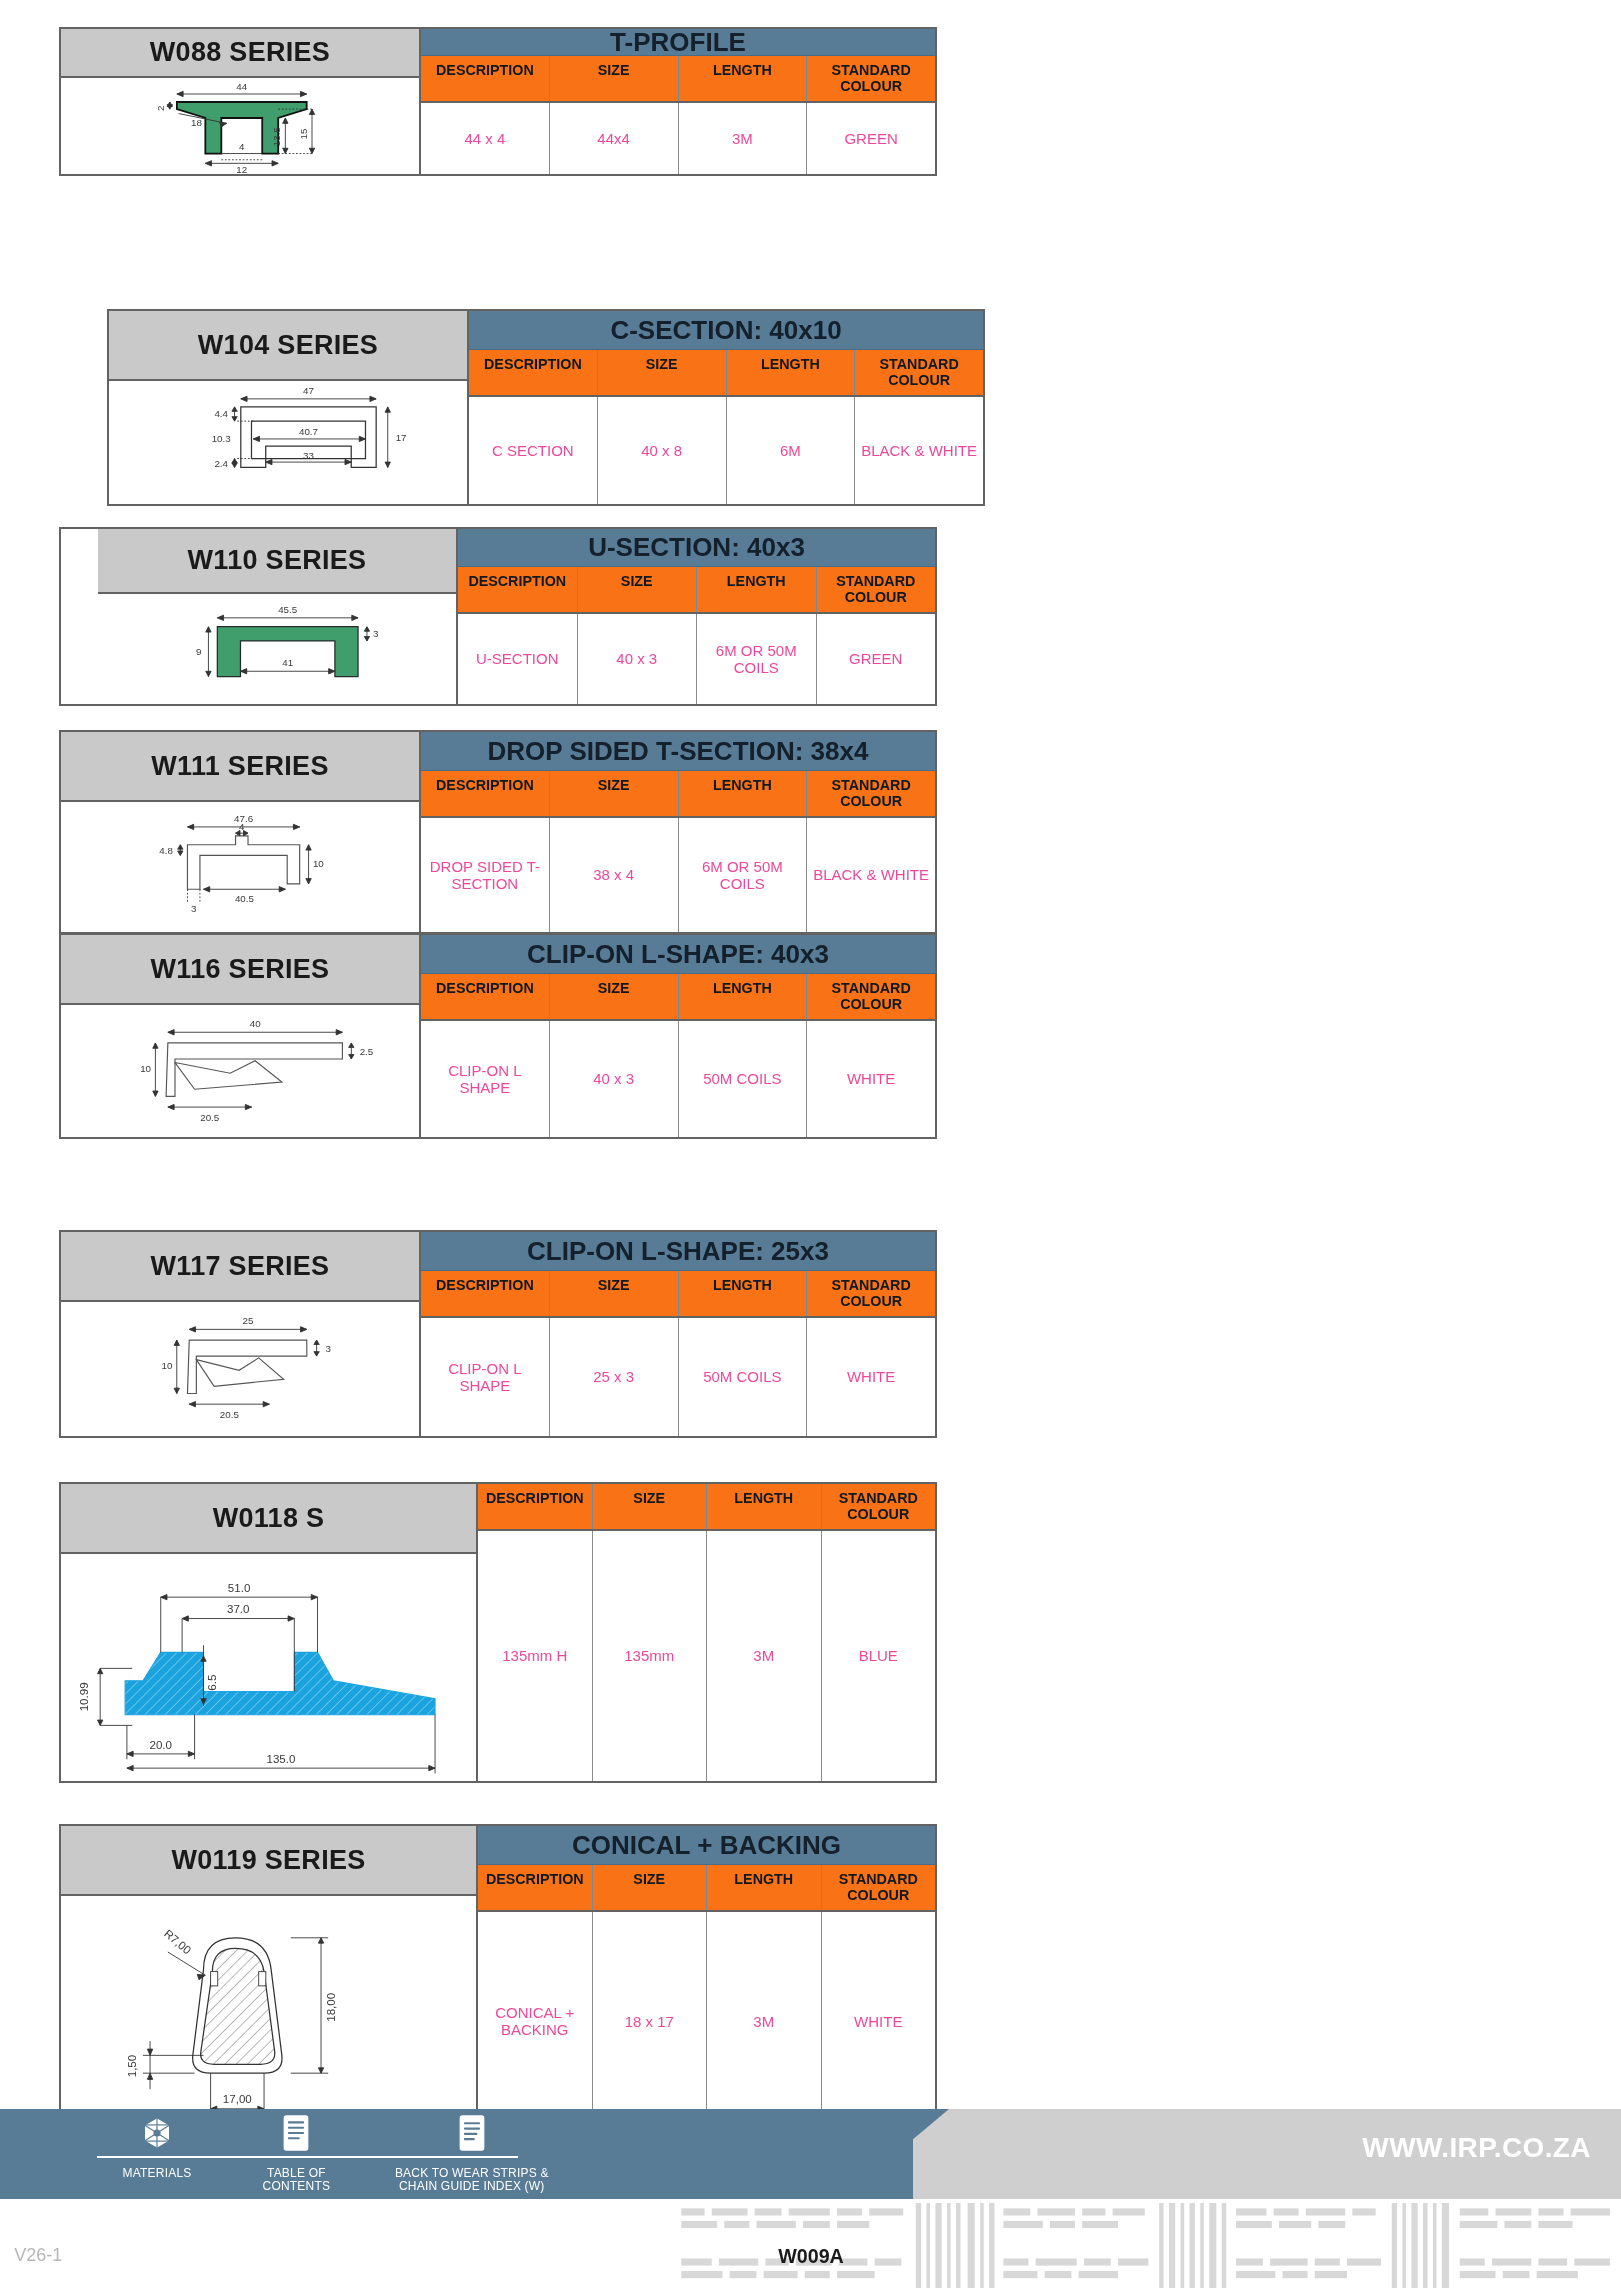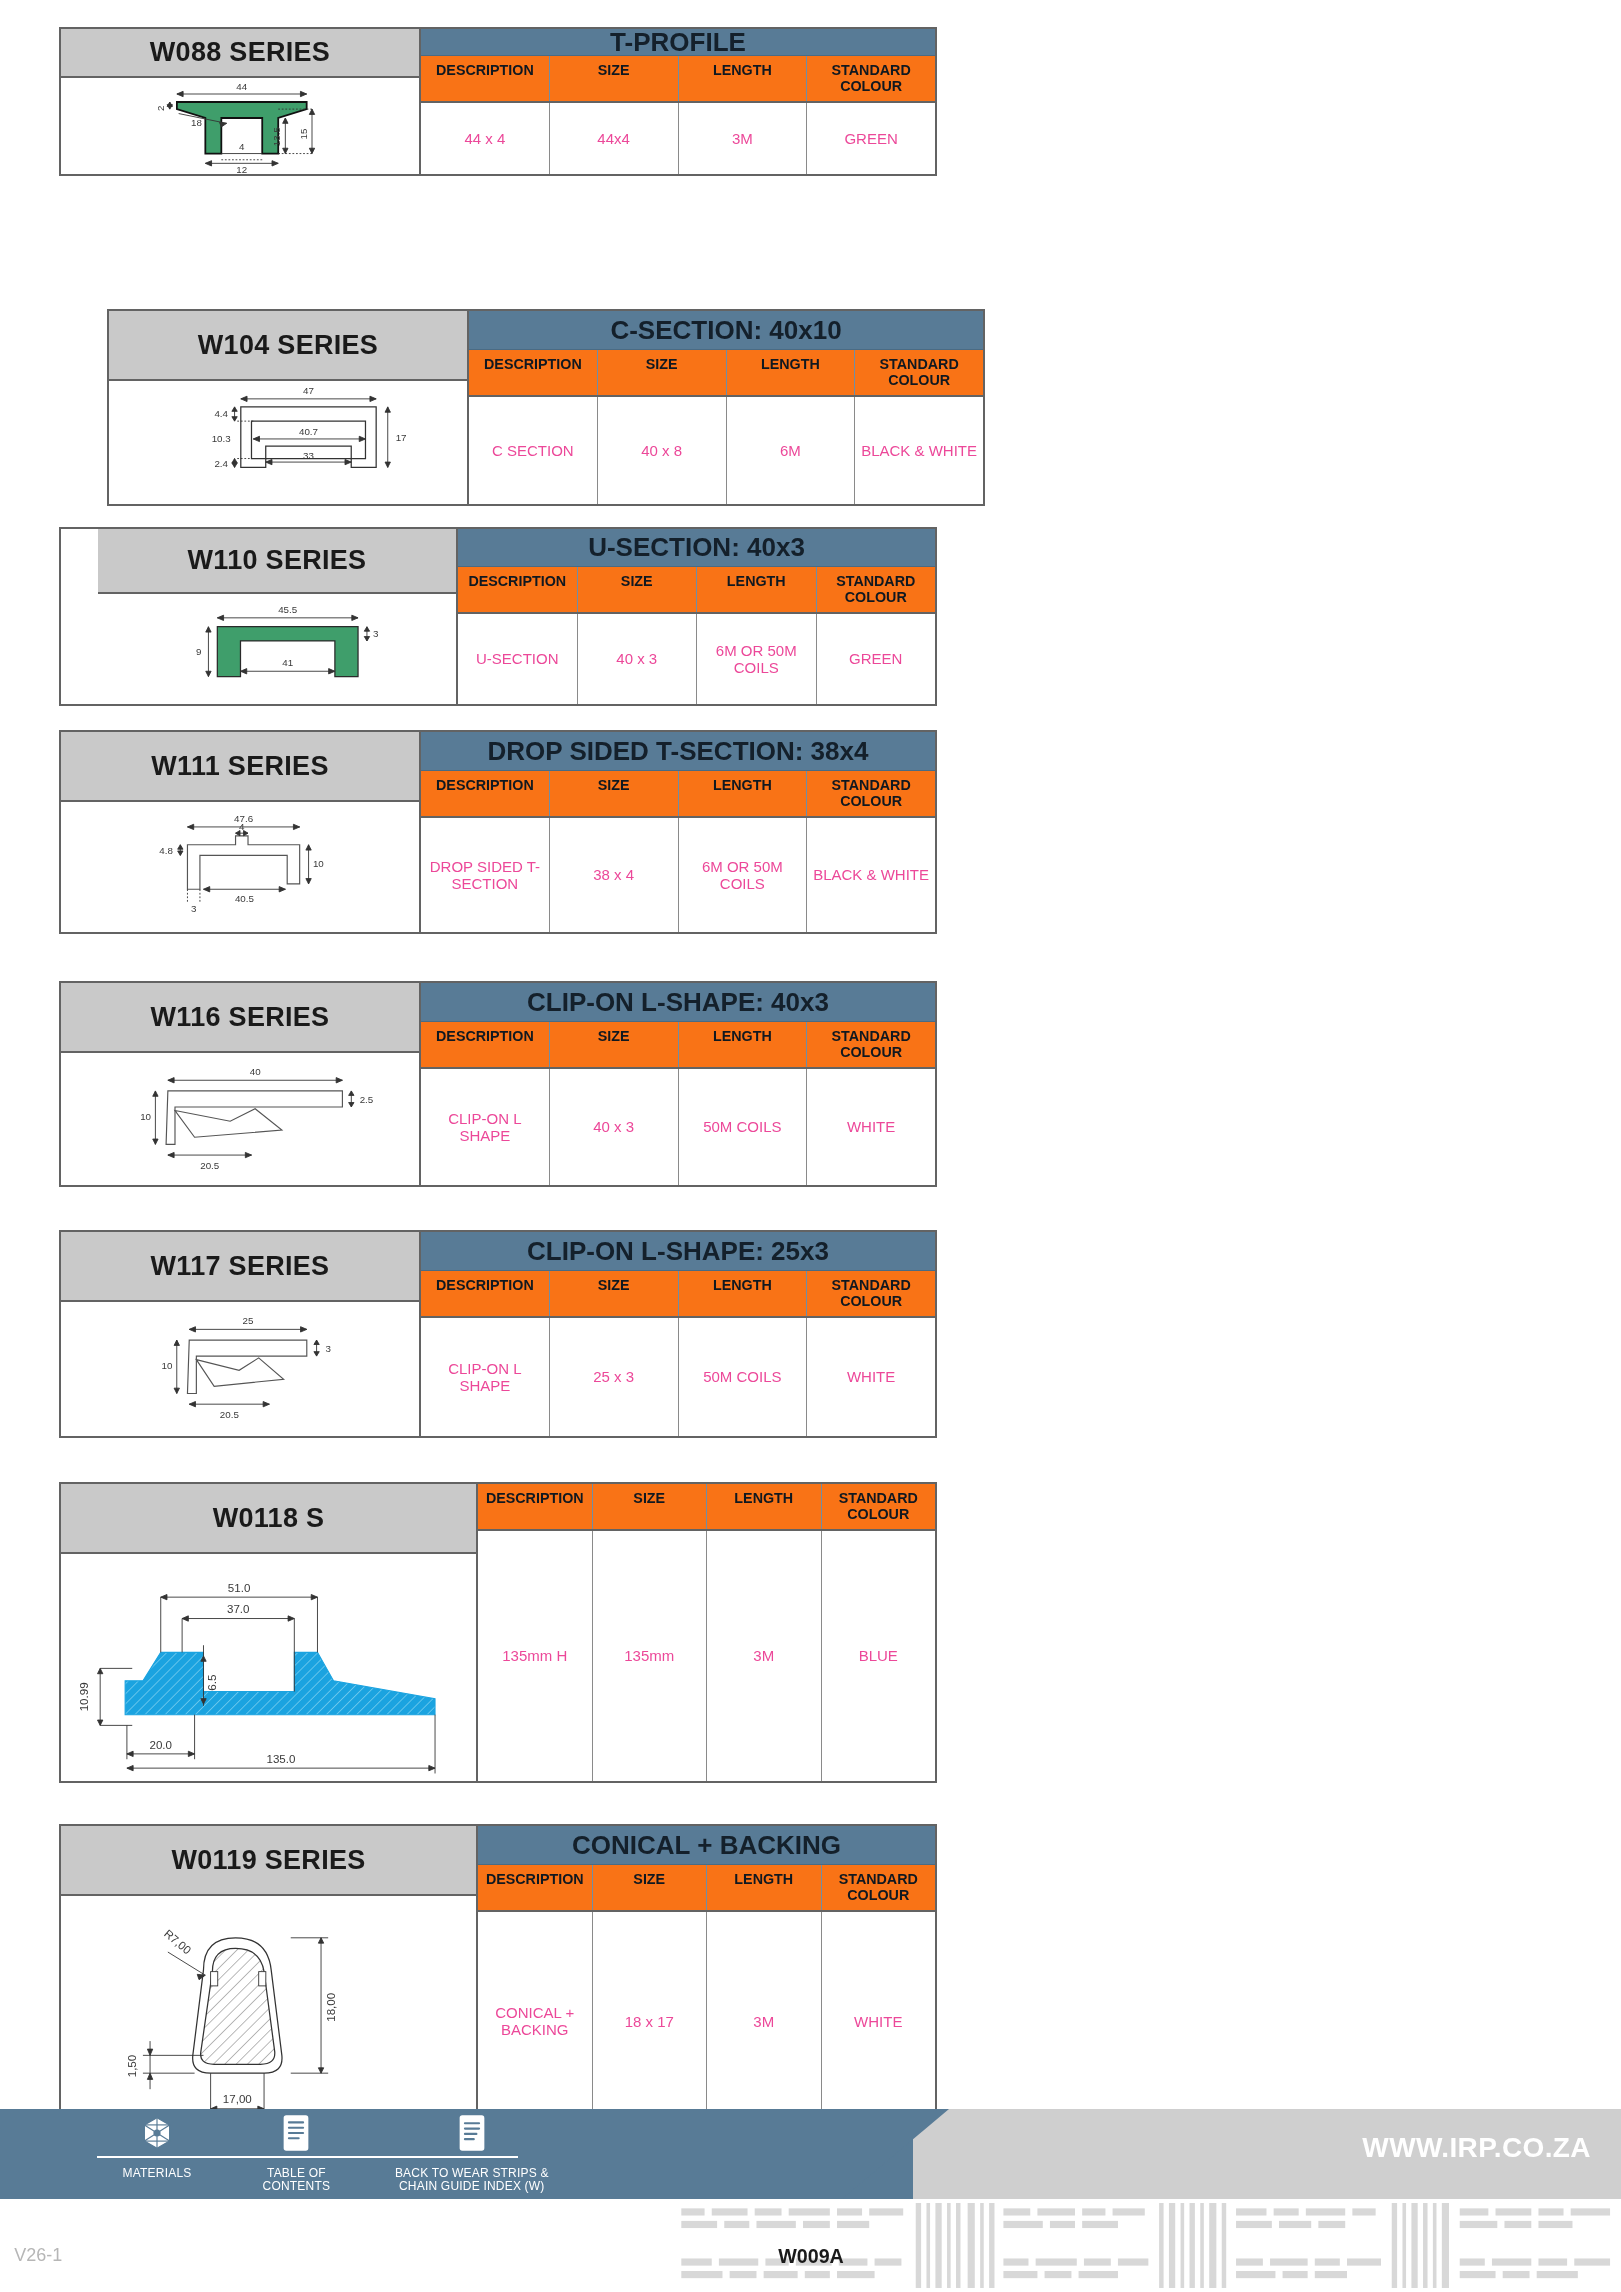--- a/index.html
+++ b/index.html
@@ -352,21 +352,21 @@
       </div>
       <div class="data-row">
         <div class="data-cell">DROP SIDED T-SECTION</div>
         <div class="data-cell">38 x 4</div>
         <div class="data-cell">6M OR 50M COILS</div>
         <div class="data-cell">BLACK &amp; WHITE</div>
       </div>
     </div>
   </div>
 
-  <div class="card" style="left:59px; top:981px; width:878px; height:206px;">
+  <div class="card" style="left:59px; top:933px; width:878px; height:206px;">
     <div class="card-left" style="width:360px;">
       <div class="series-title" style="height:70px;">W116 SERIES</div>
       <div class="drawing">
         <svg viewBox="0 0 402 143" preserveAspectRatio="xMidYMid meet">
           <g stroke="#555" stroke-width="1.3" fill="#fff">
             <path d="M120 40 L316 40 L316 58 L128 58 L128 100 L118 100 Z"></path>
             <path d="M128 62 L190 74 L218 60 L248 84 L150 92 Z" fill="#fff"></path>
           </g>
           <g stroke="#333" stroke-width="1" fill="none">
             <line x1="120" y1="28" x2="316" y2="28"></line>

